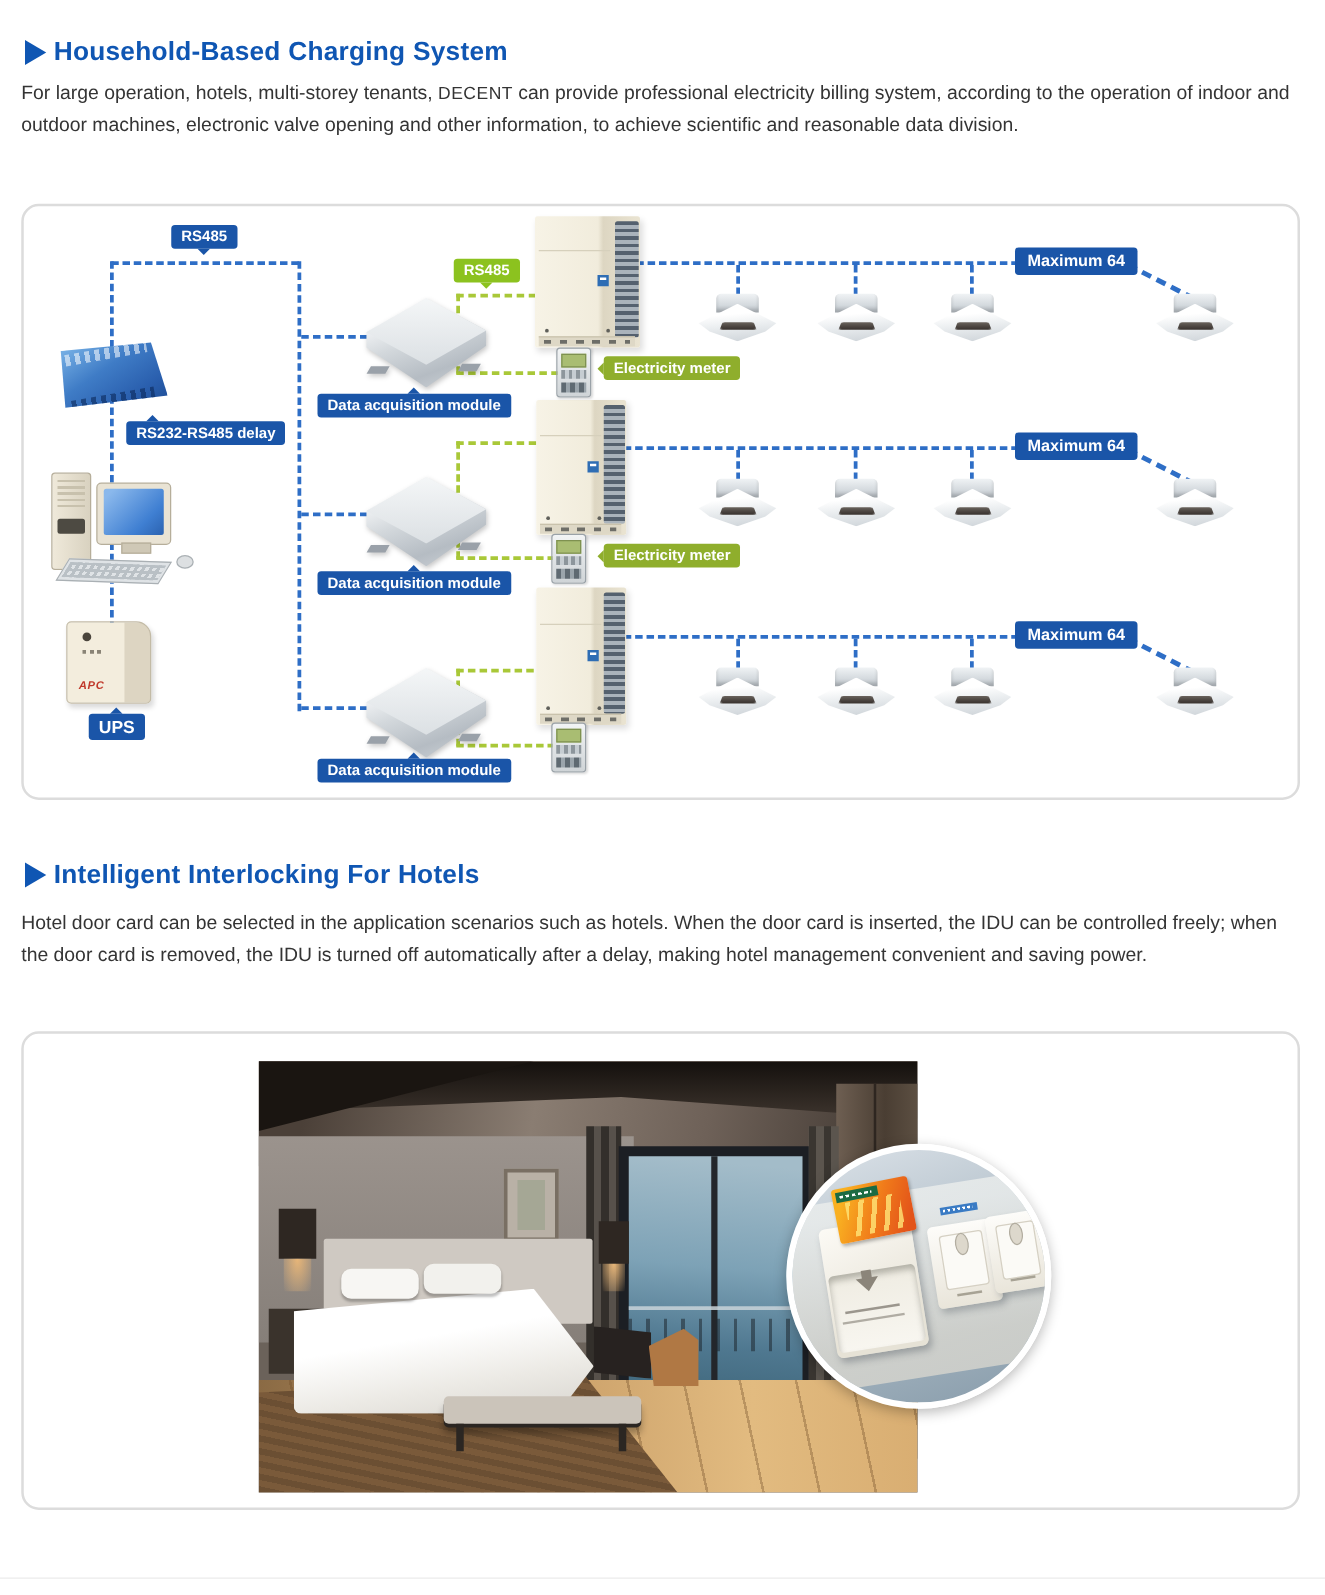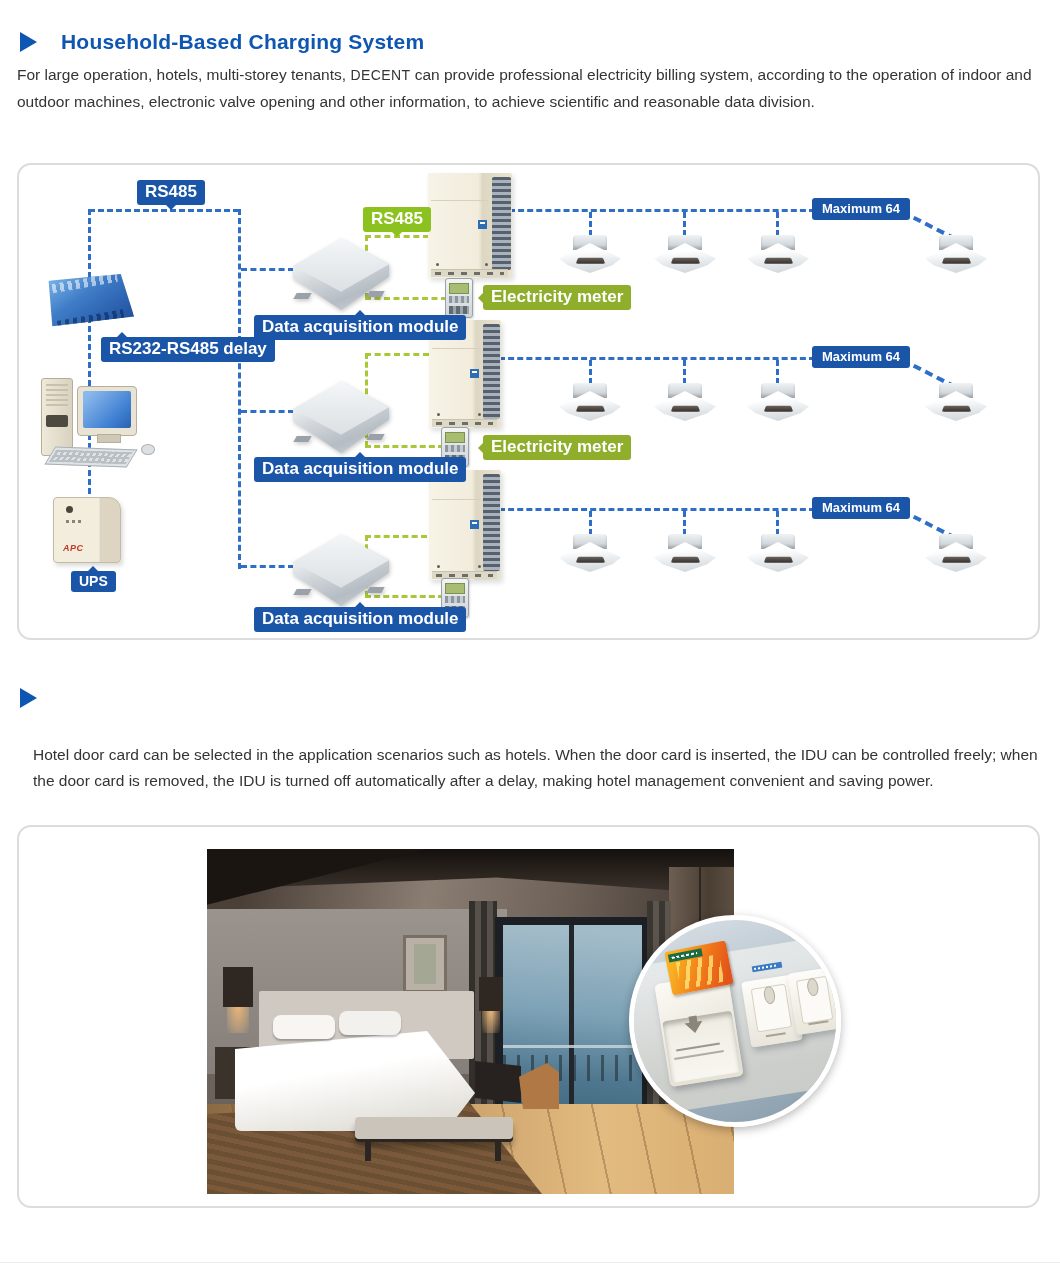--- a/index.html
+++ b/index.html
@@ -1,39 +1,39 @@
 <!DOCTYPE html>
 <html><head>
 <meta charset="utf-8">
 <style>
   html,body{margin:0;padding:0;background:#fff;}
   #page{position:relative;width:1060px;height:1276px;background:#ffffff;
         font-family:"Liberation Sans", sans-serif;overflow:hidden;}
 
   
-  .sec-head{position:absolute;display:flex;align-items:center;gap:24px;}
+  .sec-head{position:absolute;display:flex;align-items:center;gap:6px;}
   .tri{width:0;height:0;border-left:17px solid #0f56b3;border-top:10px solid transparent;
        border-bottom:10px solid transparent;}
   .sec-title{font-size:21px;font-weight:bold;color:#0f56b3;letter-spacing:.2px;}
   .para{position:absolute;left:17px;width:1024px;font-size:15.5px;line-height:25.5px;color:#343434;}
   .brand{font-size:14px;letter-spacing:.4px;}
 
   
   .card{position:absolute;left:17px;width:1023px;background:#fff;border:2px solid #dcdcdc;
         border-radius:14px;box-sizing:border-box;}
 
   
   .bl-h{position:absolute;border-top:3px dashed #2e6ec6;z-index:1;}
   .bl-v{position:absolute;border-left:3px dashed #2e6ec6;z-index:1;}
   .bl-diag{position:absolute;border-top:4px dashed #2e6ec6;transform-origin:left top;z-index:1;}
   .gl-h{position:absolute;border-top:3px dashed #a9c838;z-index:2;}
   .gl-v{position:absolute;border-left:3px dashed #a9c838;z-index:2;}
 
   
-  .lbl{--bg:#1a55a8;position:absolute;background:var(--bg);color:#fff;font-size:17px;
+  .lbl{--bg:#1a55a8;position:absolute;background:var(--bg);color:#fff;font-size:12px;
        font-weight:bold;padding:2px 8px 3px;border-radius:3px;white-space:nowrap;z-index:6;}
   .lbl.green{--bg:#8fae2c;}
   .lbl.bgreen{--bg:#8cc21f;}
   .lbl.max{font-size:13px;padding:3px 10px 4px;}
   .pt-b::after{content:"";position:absolute;left:50%;top:100%;margin-left:-5px;
        border:5px solid transparent;border-top-color:var(--bg);}
   .pt-t::before{content:"";position:absolute;left:50%;bottom:100%;margin-left:-5px;
        border:5px solid transparent;border-bottom-color:var(--bg);}
   .pt-tl::before{content:"";position:absolute;left:16px;bottom:100%;
        border:5px solid transparent;border-bottom-color:var(--bg);}
@@ -425,23 +425,24 @@
     <div class="lbl green pt-l" style="left:464px;top:120px;">Electricity meter</div>
     <div class="lbl green pt-l" style="left:464px;top:270px;">Electricity meter</div>
     <div class="lbl max" style="left:793px;top:33px;">Maximum 64</div>
     <div class="lbl max" style="left:793px;top:181px;">Maximum 64</div>
     <div class="lbl max" style="left:793px;top:332px;">Maximum 64</div>
     <div class="lbl pt-t" style="left:52px;top:406px;font-size:14px;">UPS</div>
   </div>
 
   <div class="sec-head" style="left:20px;top:688px;">
     <div class="tri"></div>
+    <div class="sec-title">Intelligent Interlocking For Hotels</div>
   </div>
 
-  <p class="para" style="top:726px;margin:16px;">Hotel door card can be selected in the application scenarios such as hotels. When the door card is inserted, the IDU can be controlled freely; when the door card is removed, the IDU is turned off automatically after a delay, making hotel management convenient and saving power.</p>
+  <p class="para" style="top:726px;margin:0;">Hotel door card can be selected in the application scenarios such as hotels. When the door card is inserted, the IDU can be controlled freely; when the door card is removed, the IDU is turned off automatically after a delay, making hotel management convenient and saving power.</p>
 
   <div class="card" style="top:825px;height:383px;">
 
     <div class="photo">
       <div class="ph-ceiling"></div>
       <div class="ph-recess"></div>
       <div class="ph-beam"></div>
       <div class="ph-wall-left"></div>
       <div class="ph-art"></div>
       <div class="ph-wardrobe"></div>

